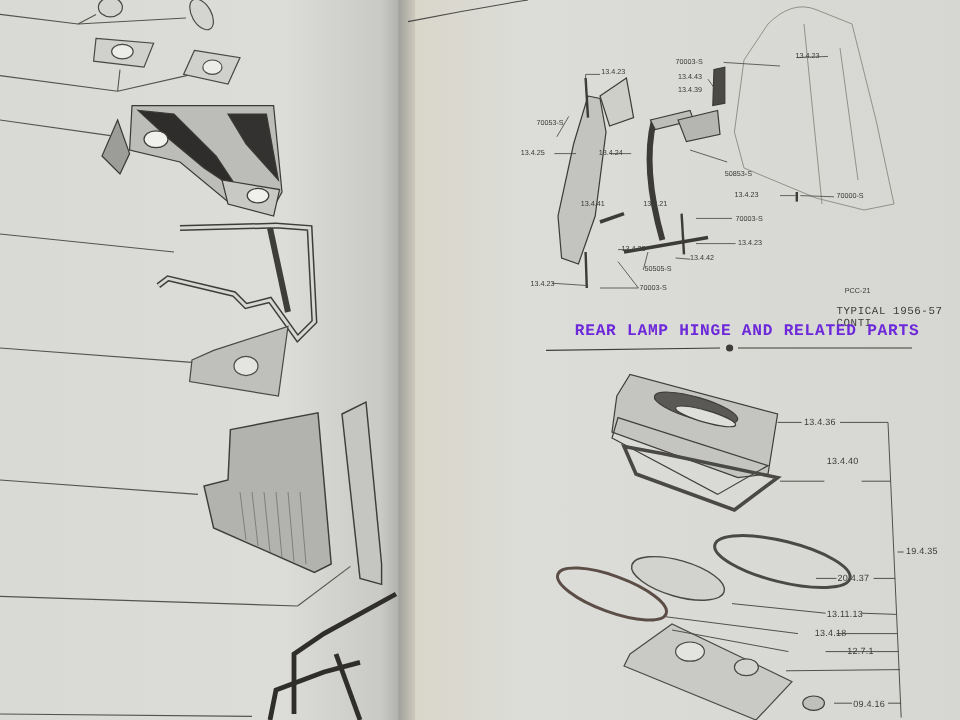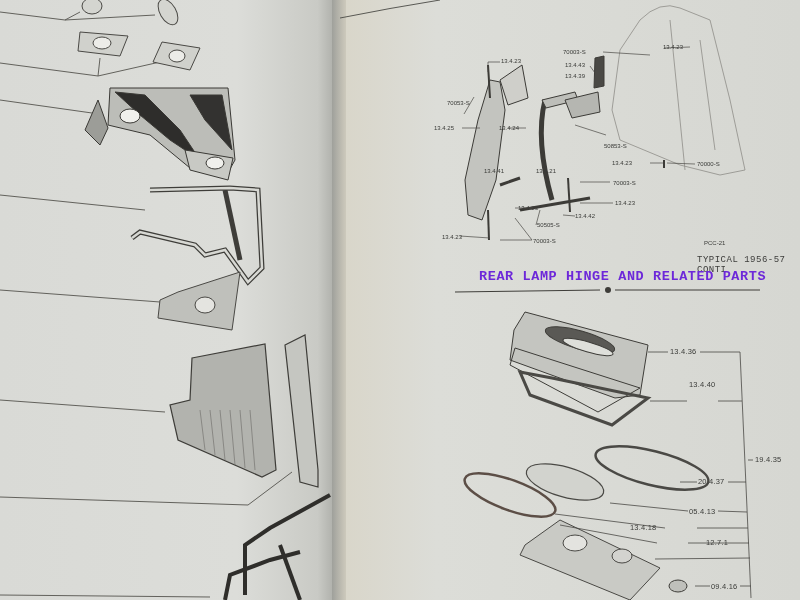--- a/index.html
+++ b/index.html
@@ -211,16 +211,16 @@
 <div class="lbl s6" style="left:533px;top:238px">70003-S</div>
 <div class="lbl s6" style="left:704px;top:240px">PCC-21</div>
 
 <div class="caption">TYPICAL 1956-57 CONTI</div>
 <div class="title">REAR LAMP HINGE AND RELATED PARTS</div>
 
 <div class="lbl s7" style="left:670px;top:347px">13.4.36</div>
 <div class="lbl s7" style="left:689px;top:380px">13.4.40</div>
 <div class="lbl s7" style="left:755px;top:455px">19.4.35</div>
 <div class="lbl s7" style="left:698px;top:477px">20.4.37</div>
-<div class="lbl s7" style="left:689px;top:507px">05.4.13</div>
-<div class="lbl s7" style="left:630px;top:523px">13.4.18</div>
+<div class="lbl s7" style="left:689px;top:507px">13.11.13</div>
+<div class="lbl s7" style="left:679px;top:523px">13.4.18</div>
 <div class="lbl s7" style="left:706px;top:538px">12.7.1</div>
 <div class="lbl s7" style="left:711px;top:582px">09.4.16</div>
 
 </body></html>

